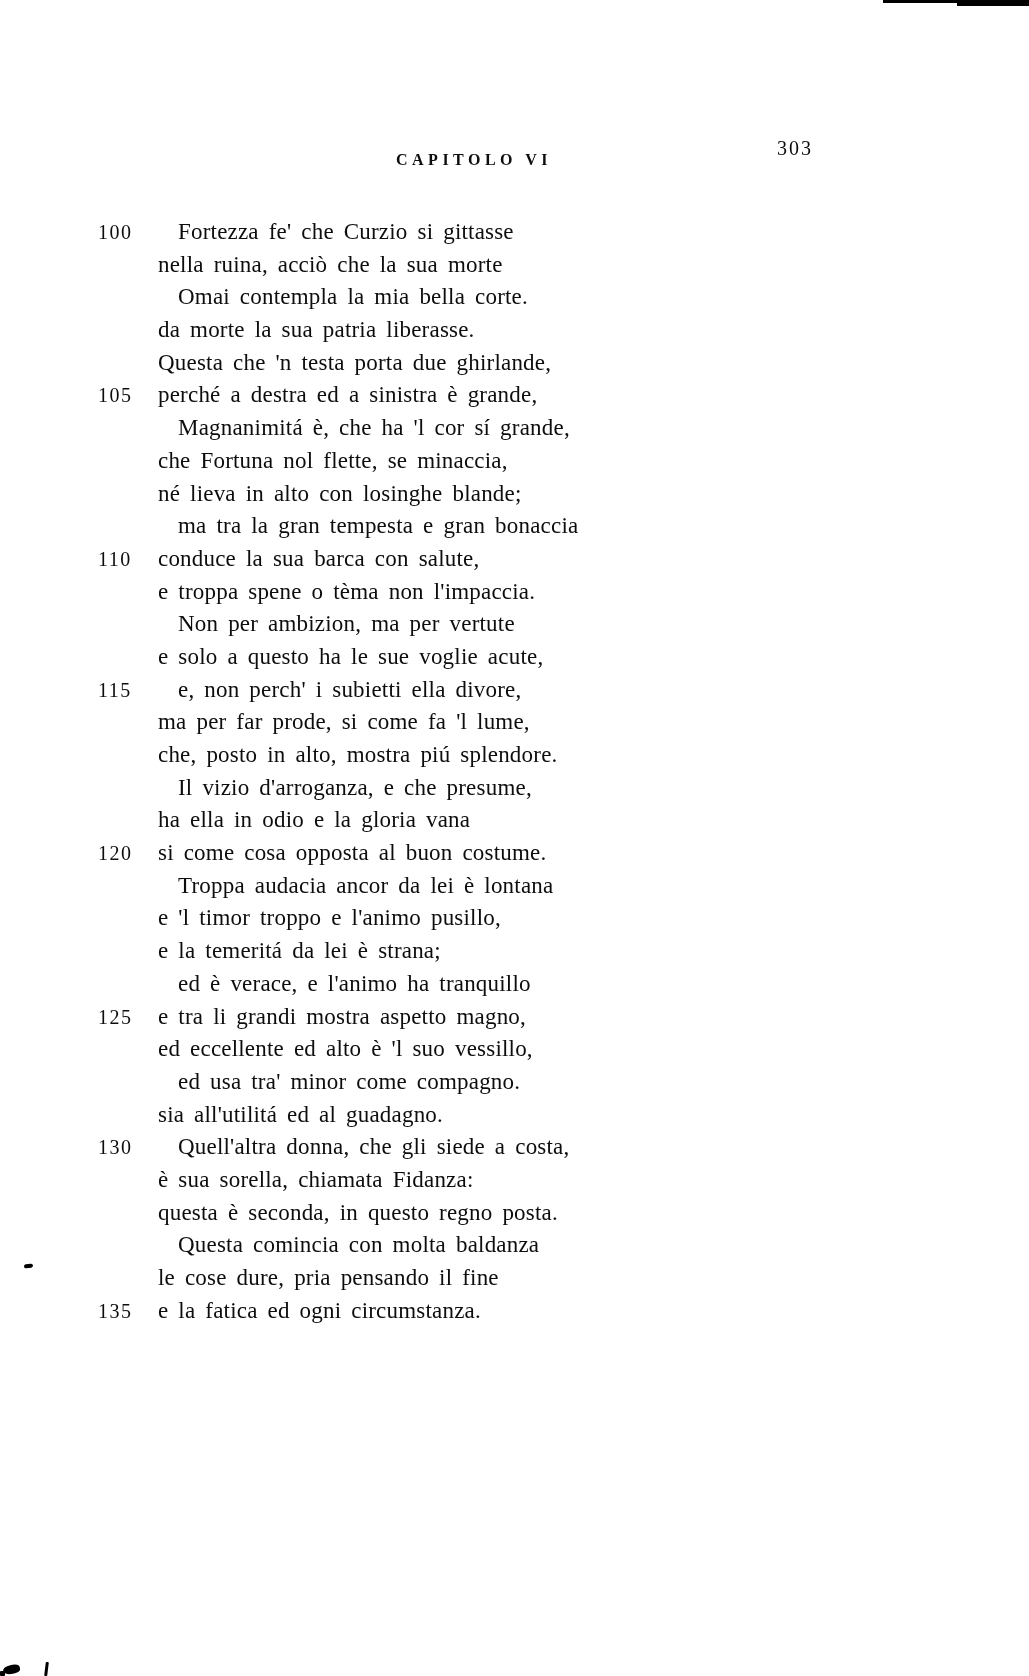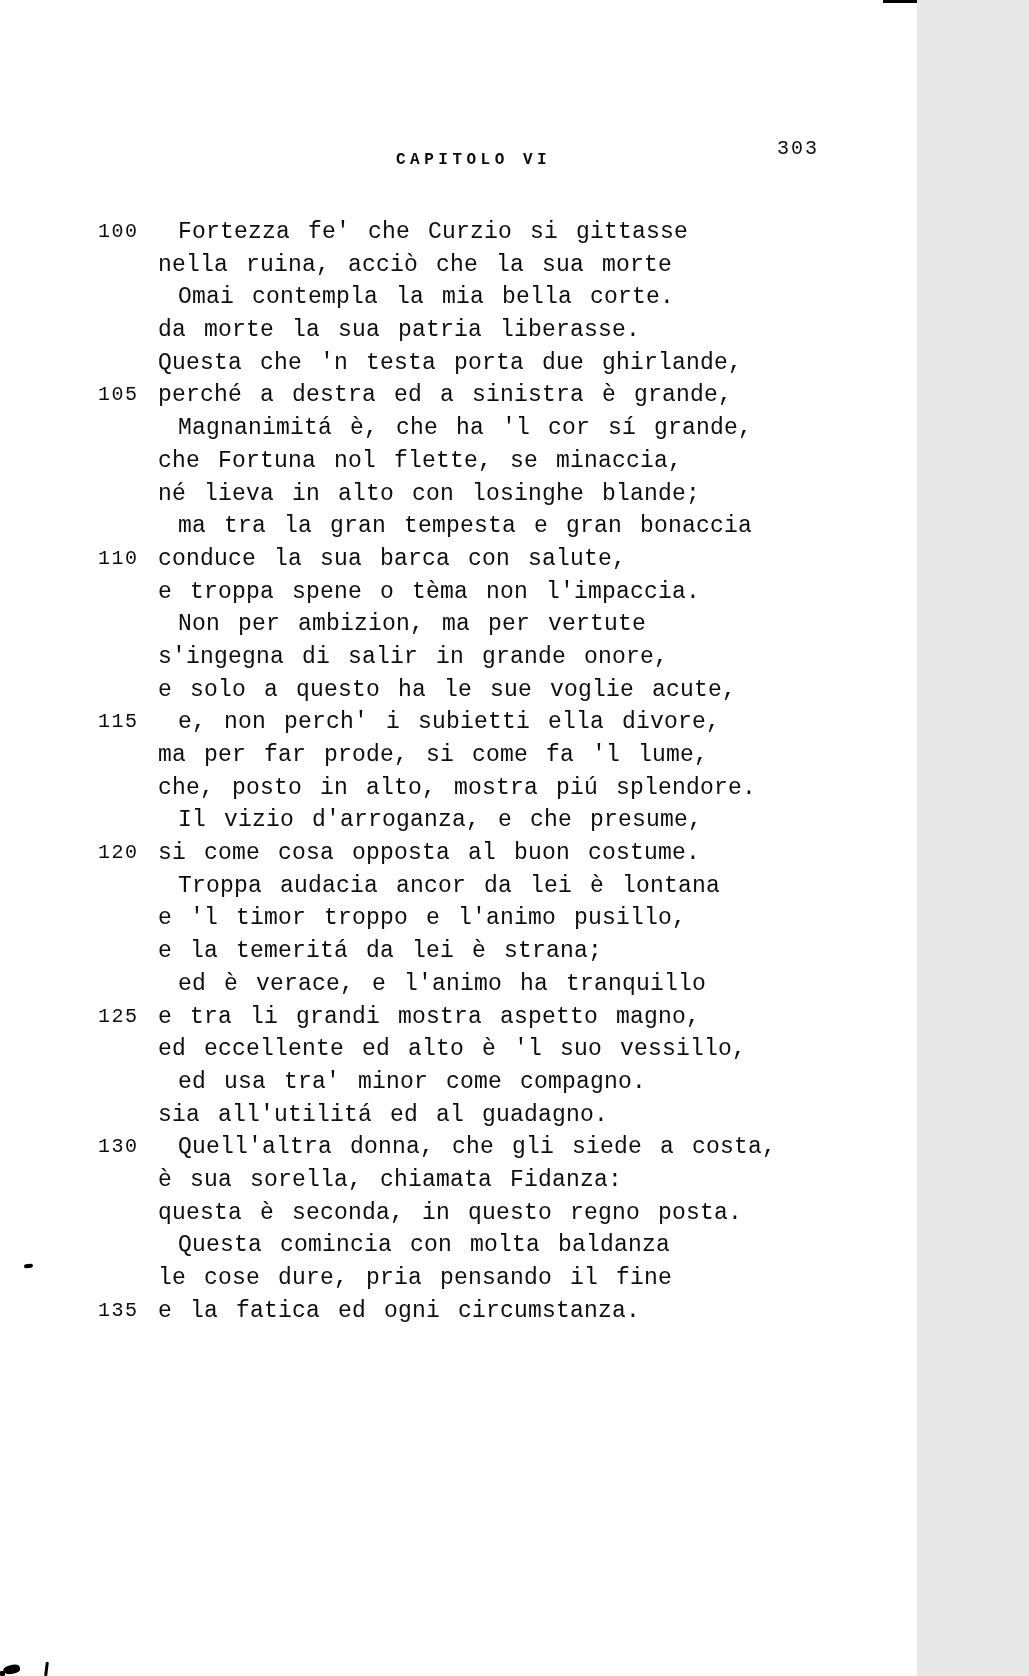--- a/index.html
+++ b/index.html
@@ -1,24 +1,24 @@
 <!DOCTYPE html>
 <html style="--ink: #0d0d0d; --paper: #ffffff;"><head>
 <meta charset="utf-8">
 <style>
   :root { --ink: #0d0d0d; --paper: #ffffff; }
   * { box-sizing: border-box; }
   html, body { margin: 0; padding: 0; background: #e8e8e8; }
   .page {
     position: relative;
-    width: 917px;
+    width: 1029px;
     height: 1676px;
     background: var(--paper);
     overflow: hidden;
-    font-family: Liberation Mono, monospace;
+    font-family: Liberation Serif, serif;
     color: var(--ink);
   }
   
   .running-head { position: absolute; top: 0; left: 0; width: 100%; height: 0; }
   .chapter-head {
     position: absolute;
     left: 396px;
     top: 151px;
     font-size: 16px;
     font-weight: bold;
@@ -85,26 +85,26 @@
       <div class="poem-line"><span class="line-num"></span><span class="verse">da morte la sua patria liberasse.</span></div>
       <div class="poem-line"><span class="line-num"></span><span class="verse">Questa che 'n testa porta due ghirlande,</span></div>
       <div class="poem-line"><span class="line-num">105</span><span class="verse">perché a destra ed a sinistra è grande,</span></div>
       <div class="poem-line"><span class="line-num"></span><span class="verse indent">Magnanimitá è, che ha 'l cor sí grande,</span></div>
       <div class="poem-line"><span class="line-num"></span><span class="verse">che Fortuna nol flette, se minaccia,</span></div>
       <div class="poem-line"><span class="line-num"></span><span class="verse">né lieva in alto con losinghe blande;</span></div>
       <div class="poem-line"><span class="line-num"></span><span class="verse indent">ma tra la gran tempesta e gran bonaccia</span></div>
       <div class="poem-line"><span class="line-num">110</span><span class="verse">conduce la sua barca con salute,</span></div>
       <div class="poem-line"><span class="line-num"></span><span class="verse">e troppa spene o tèma non l'impaccia.</span></div>
       <div class="poem-line"><span class="line-num"></span><span class="verse indent">Non per ambizion, ma per vertute</span></div>
-      <div class="poem-line"><span class="line-num"></span><span class="verse">s'ingegna di salir in grande onore,</span></div>
       <div class="poem-line"><span class="line-num"></span><span class="verse">e solo a questo ha le sue voglie acute,</span></div>
       <div class="poem-line"><span class="line-num">115</span><span class="verse indent">e, non perch' i subietti ella divore,</span></div>
       <div class="poem-line"><span class="line-num"></span><span class="verse">ma per far prode, si come fa 'l lume,</span></div>
       <div class="poem-line"><span class="line-num"></span><span class="verse">che, posto in alto, mostra piú splendore.</span></div>
       <div class="poem-line"><span class="line-num"></span><span class="verse indent">Il vizio d'arroganza, e che presume,</span></div>
+      <div class="poem-line"><span class="line-num"></span><span class="verse">ha ella in odio e la gloria vana</span></div>
       <div class="poem-line"><span class="line-num">120</span><span class="verse">si come cosa opposta al buon costume.</span></div>
       <div class="poem-line"><span class="line-num"></span><span class="verse indent">Troppa audacia ancor da lei è lontana</span></div>
       <div class="poem-line"><span class="line-num"></span><span class="verse">e 'l timor troppo e l'animo pusillo,</span></div>
       <div class="poem-line"><span class="line-num"></span><span class="verse">e la temeritá da lei è strana;</span></div>
       <div class="poem-line"><span class="line-num"></span><span class="verse indent">ed è verace, e l'animo ha tranquillo</span></div>
       <div class="poem-line"><span class="line-num">125</span><span class="verse">e tra li grandi mostra aspetto magno,</span></div>
       <div class="poem-line"><span class="line-num"></span><span class="verse">ed eccellente ed alto è 'l suo vessillo,</span></div>
       <div class="poem-line"><span class="line-num"></span><span class="verse indent">ed usa tra' minor come compagno.</span></div>
       <div class="poem-line"><span class="line-num"></span><span class="verse">sia all'utilitá ed al guadagno.</span></div>
       <div class="poem-line"><span class="line-num">130</span><span class="verse indent">Quell'altra donna, che gli siede a costa,</span></div>

